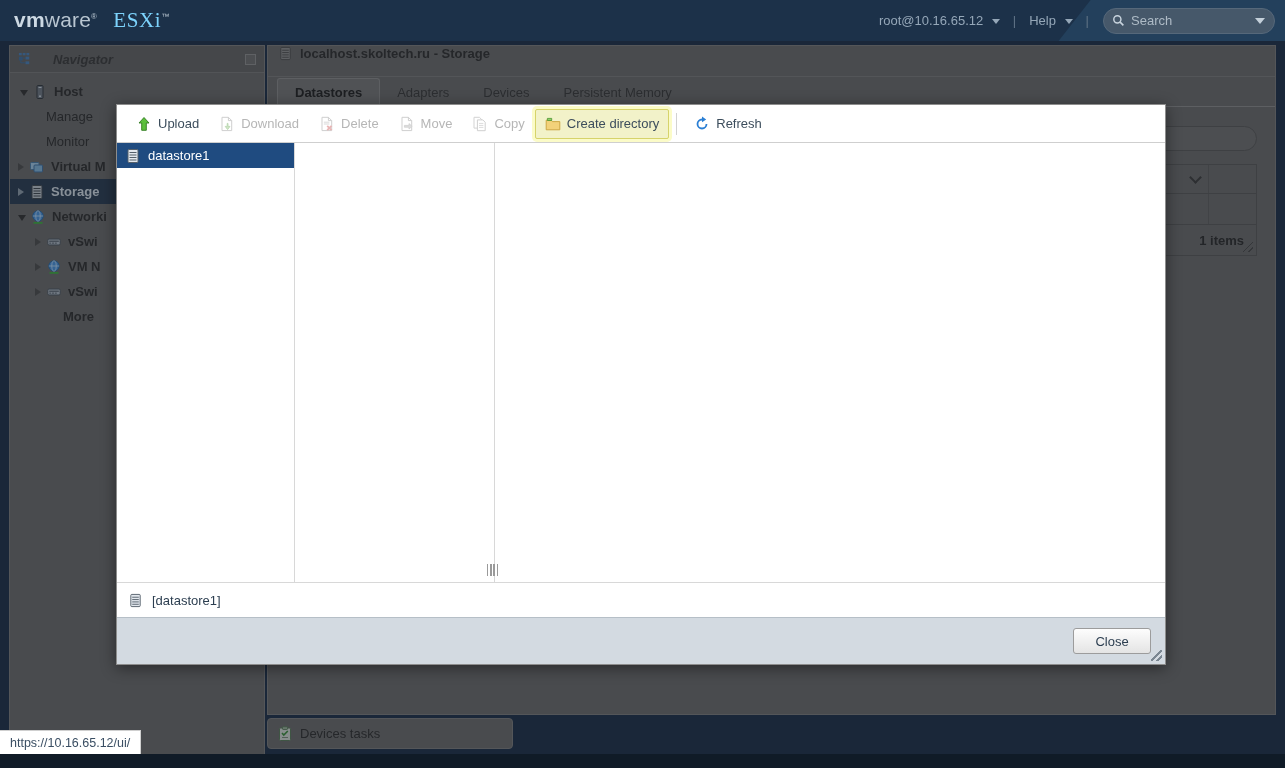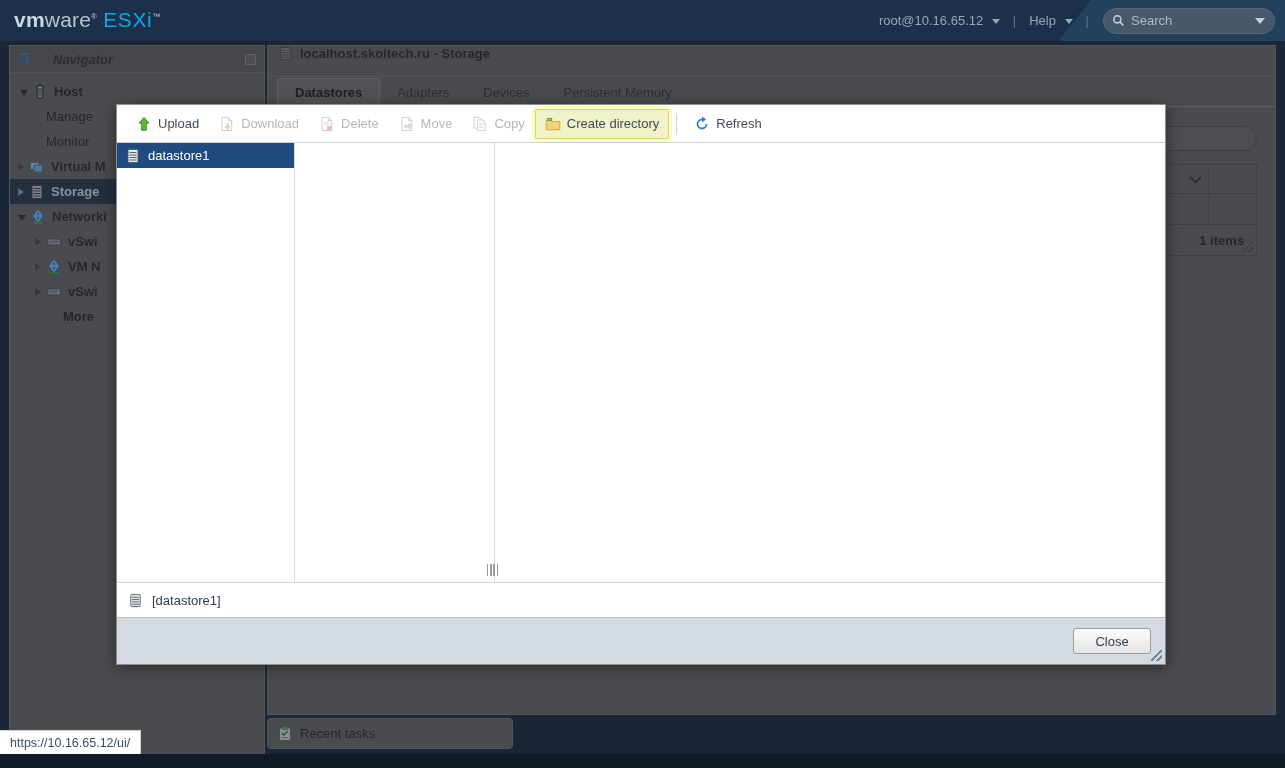--- a/index.html
+++ b/index.html
@@ -32,21 +32,21 @@
     background: #23405c;
     transform: skewX(-38deg);
   }
   .brand {
     position: absolute; left: 14px; top: 8px;
     font-size: 21px; letter-spacing: .2px;
     color: #b9c6d1; font-weight: 300;
     z-index: 3;
   }
   .brand b { font-weight: 700; color: #cdd9e3; }
-  .brand .esxi { font-weight: 400; margin-left: 6px; color: #0ea5e9; letter-spacing: .6px; }
+  .brand .esxi { font-weight: 400; margin-left: 16px; color: #7dd3fc; letter-spacing: .6px; font-family: Liberation Serif, serif; }
   .brand sup { font-size: 8px; vertical-align: super; }
 
   .hdr-right {
     position: absolute; right: 10px; top: 0; height: 41px;
     display: flex; align-items: center; gap: 0px;
     z-index: 3; color: #95a7b8; font-size: 13px;
   }
   .hdr-right .usr, .hdr-right .help { padding: 0 7px; cursor: pointer; white-space: nowrap; }
   .caret-d {
     display: inline-block; width: 0; height: 0; margin-left: 5px;
@@ -473,21 +473,21 @@
   </div>
 
   <div class="rt">
     <div class="rt-bar">
       <svg width="16" height="16" viewBox="0 0 16 16">
         <rect x="2.5" y="2" width="11" height="12.5" rx="1" fill="#cfd6cf" stroke="#5a7a5a"></rect>
         <rect x="5.5" y="0.8" width="5" height="2.6" rx="0.6" fill="#9fb59f" stroke="#5a7a5a"></rect>
         <path d="M5 7l1.8 2L10.8 5" fill="none" stroke="#3a8a3a" stroke-width="1.6"></path>
         <line x1="5" y1="11.5" x2="11" y2="11.5" stroke="#7a8a7a"></line>
       </svg>
-      <span class="l">Recent tasks</span>
+      <span class="l">Devices tasks</span>
     </div>
   </div>
 
   <div class="dim"></div>
 
   <div class="dlg">
 
 
     <div class="dlg-tb">
         <div class="tbtn">

